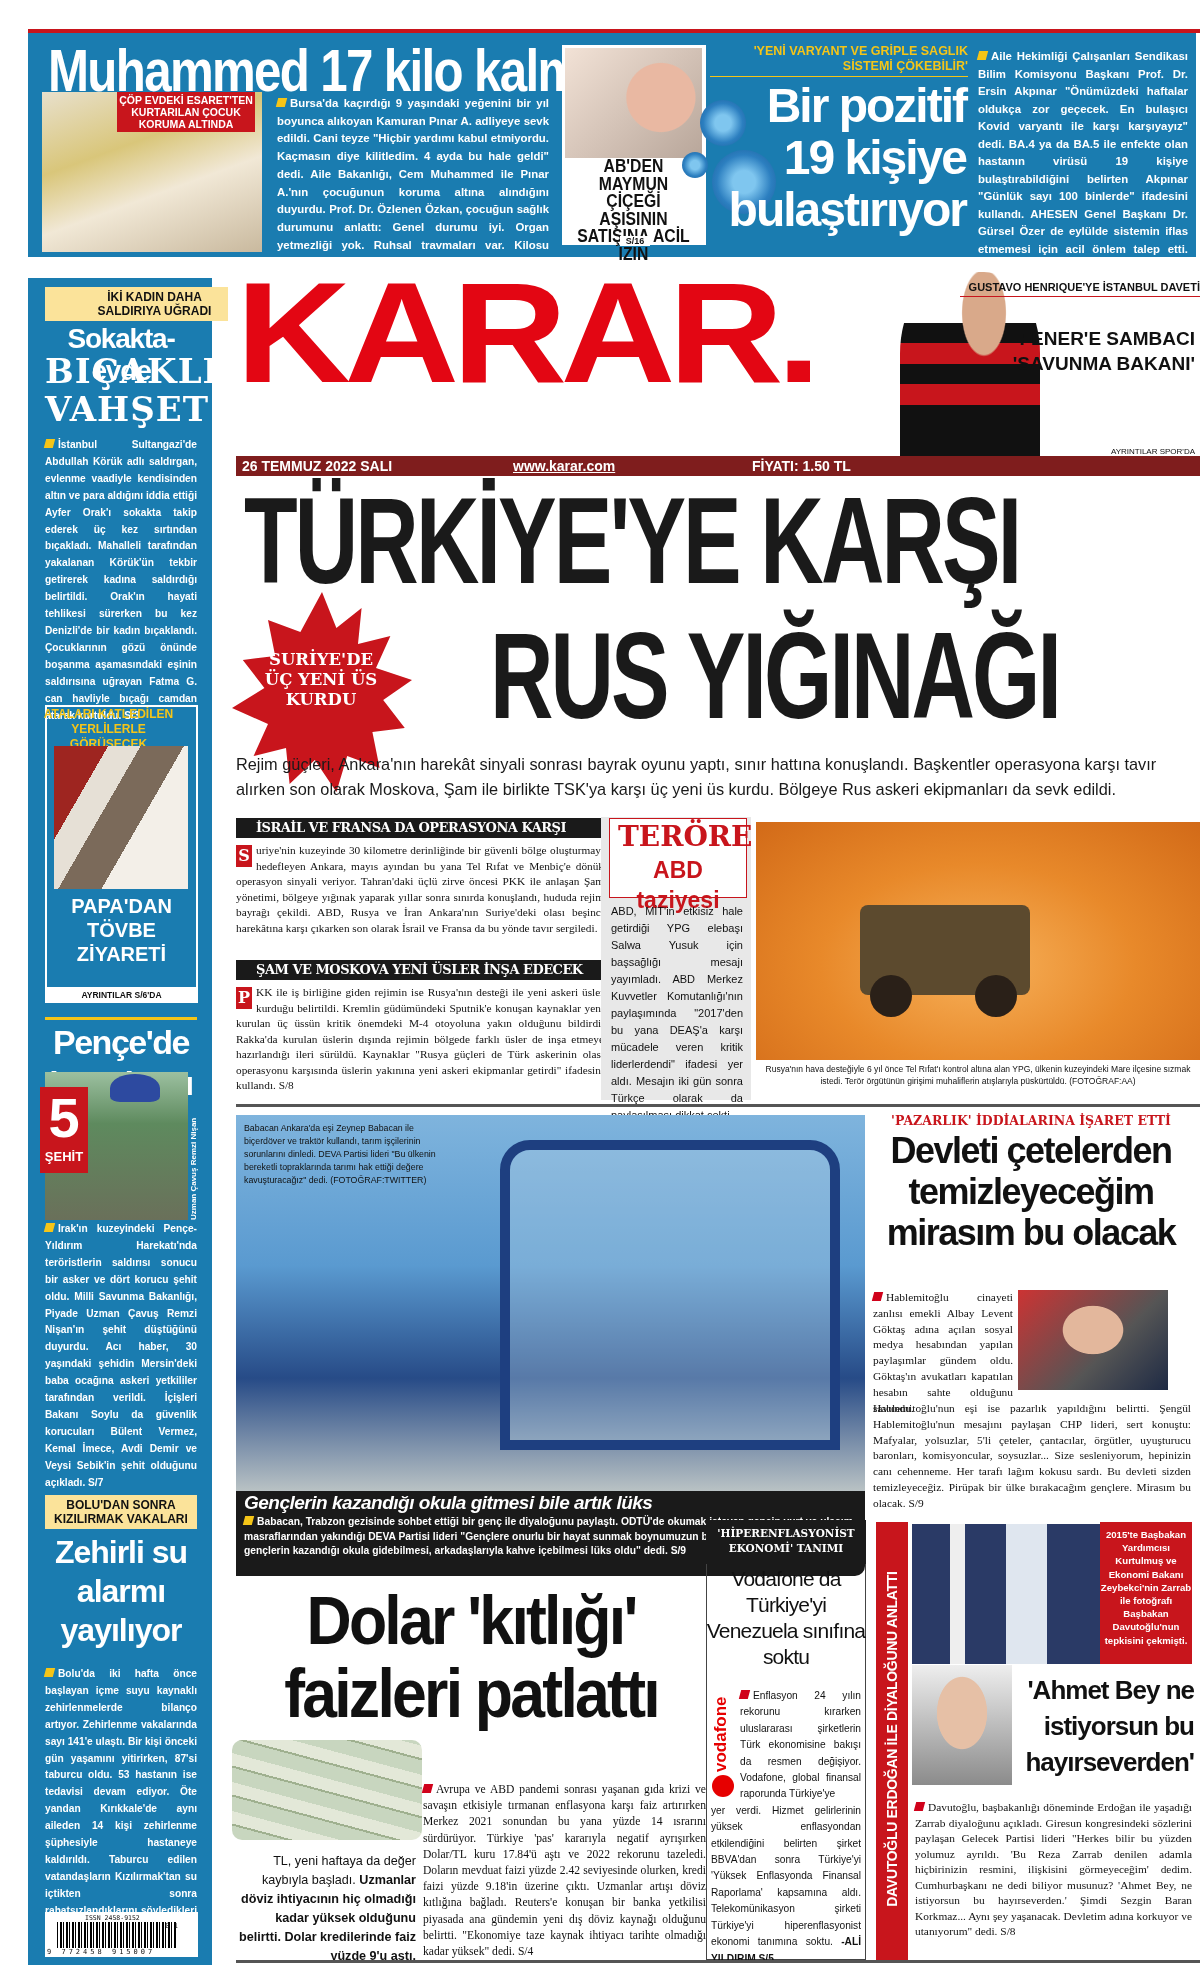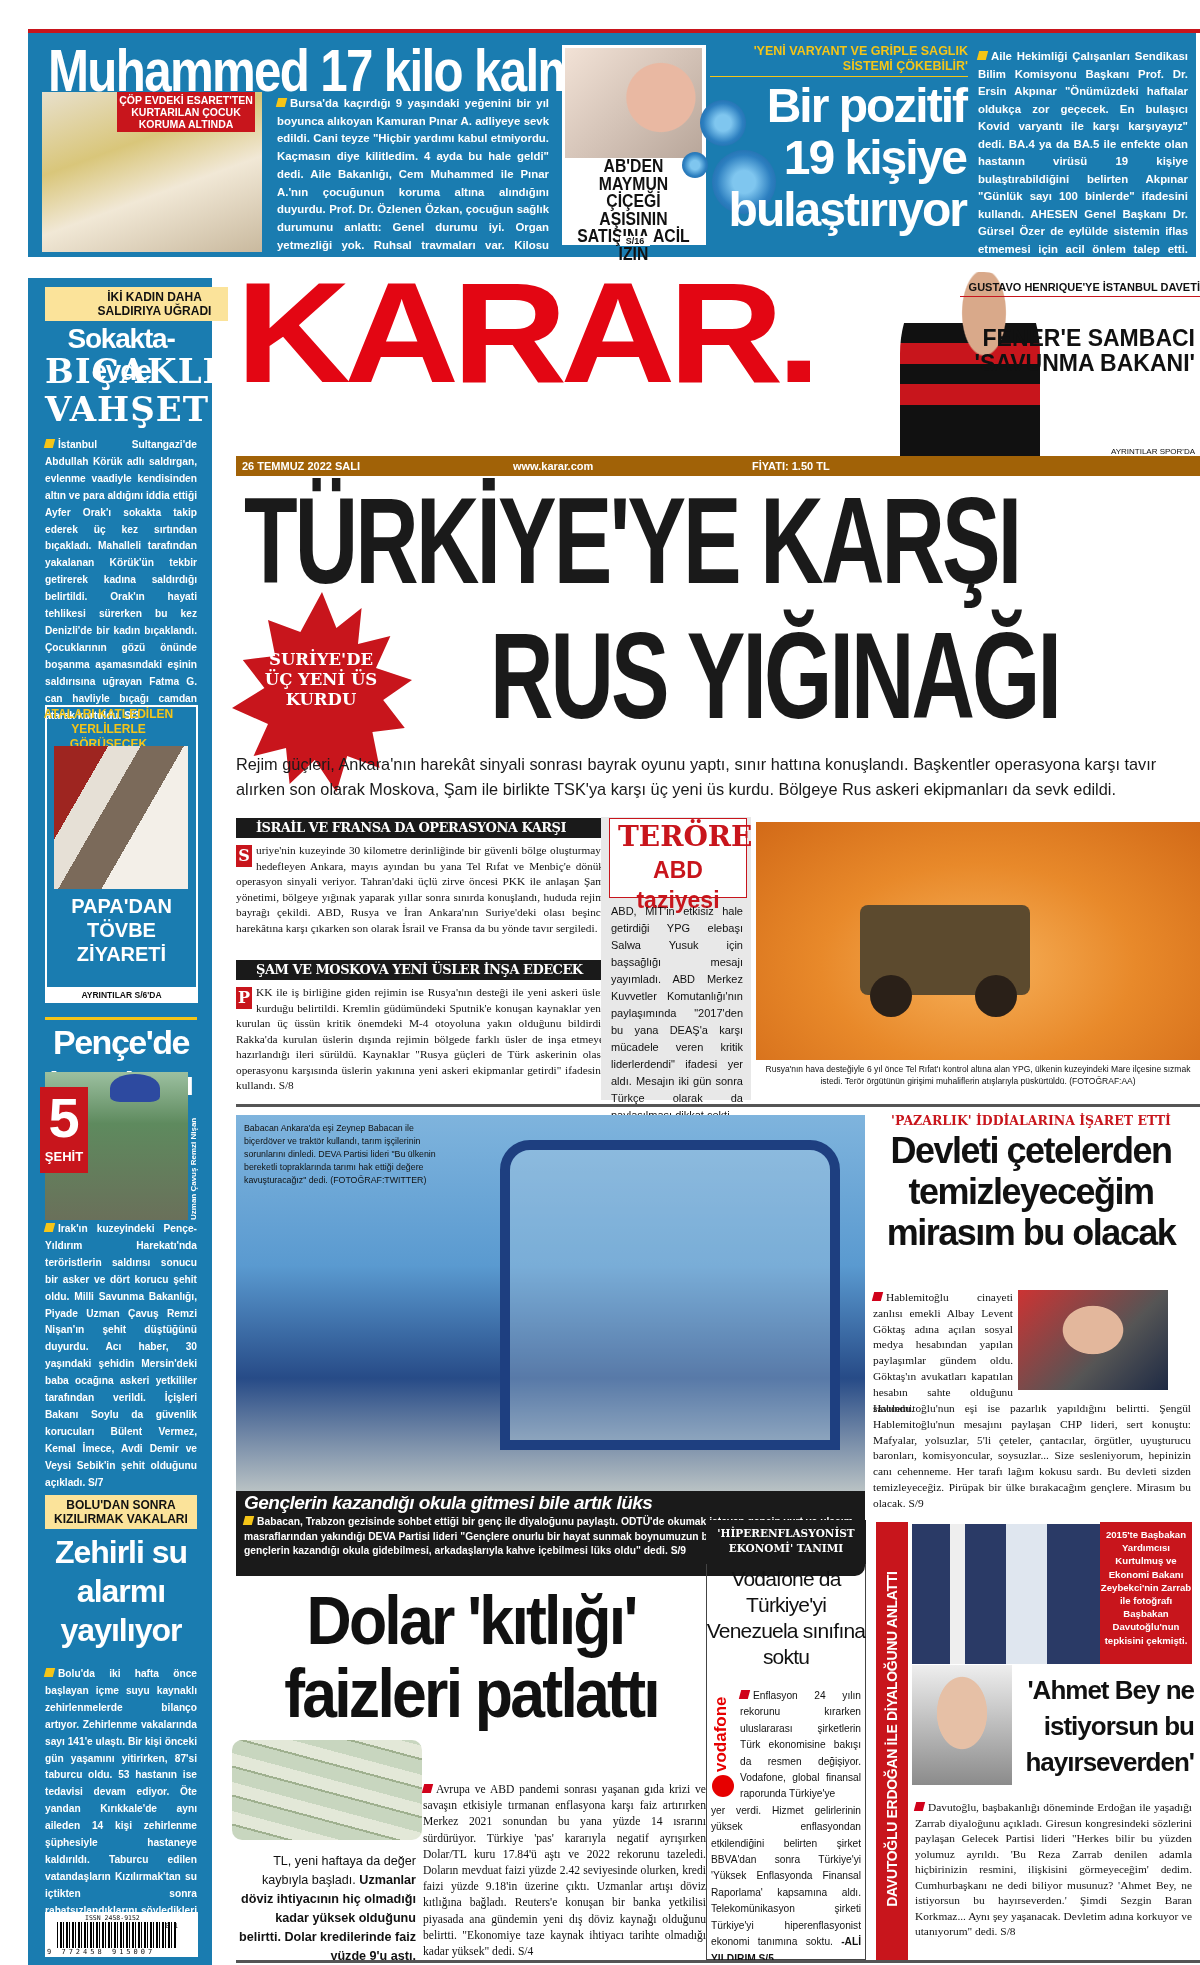--- a/index.html
+++ b/index.html
@@ -54,27 +54,27 @@
   #zs-title { left: 45px; top: 1533px; width: 152px; text-align: center; color: #fff; font-size: 32px; font-weight: bold; line-height: 39px; letter-spacing: -1px; }
   #zs-body { left: 45px; top: 1666px; width: 152px; color: #fff; font-size: 10.2px; font-weight: bold; line-height: 16.9px; text-align: justify; }
   #barcode { left: 45px; top: 1912px; width: 153px; height: 45px; background: #fff; font-family: "DejaVu Sans Mono", monospace; font-size: 6px; }
   #barcode-issn { position: absolute; left: 40px; top: 2px; font-size: 6.5px; }
   #barcode-bars { position: absolute; left: 12px; top: 10px; width: 120px; height: 26px; background: repeating-linear-gradient(90deg,#000 0 1px,#fff 1px 3px,#000 3px 5px,#fff 5px 6px); }
   #barcode-num { position: absolute; left: 2px; top: 36px; font-size: 7px; letter-spacing: 3px; }
   #barcode-addon { position: absolute; right: 20px; top: 10px; font-size: 7px; }
 
   
   #logo { left: 236px; top: 262px; font-size: 142px; font-weight: bold; color: #e30613; letter-spacing: -6px; line-height: 1; transform: scaleX(1.12); transform-origin: left; font-family: "Liberation Sans", sans-serif; }
-  #dateline { left: 236px; top: 456px; width: 964px; height: 20px; background: #a16207; color: #fff; font-size: 11px; font-weight: bold; line-height: 20px; }
+  #dateline { left: 236px; top: 456px; width: 964px; height: 20px; background: #7f1d1d; color: #fff; font-size: 14px; font-weight: bold; line-height: 20px; }
   #dateline-date { position: absolute; left: 6px; }
-  #dateline-url { position: absolute; left: 277px; }
+  #dateline-url { position: absolute; left: 277px; text-decoration: underline; }
   #dateline-price { position: absolute; left: 516px; }
   #gh-photo { left: 596px; top: 272px; width: 140px; height: 204px; background: radial-gradient(ellipse at 60% 20%, #d9a98a 0 18%, transparent 19%), linear-gradient(180deg,transparent 0 25%, #111 25% 35%, #c8151c 35% 45%, #111 45% 55%, #c8151c 55% 65%, #111 65% 100%); border-radius: 40% 40% 0 0; }
   #gh-kicker { left: 960px; top: 280px; width: 240px; text-align: right; font-size: 11px; font-weight: bold; line-height: 14px; border-bottom: 1.5px solid #c8151c; padding-bottom: 2px; }
-  #gh-title { left: 960px; top: 326px; width: 235px; text-align: right; font-size: 23px; font-weight: bold; line-height: 25px; }
+  #gh-title { left: 960px; top: 326px; width: 235px; text-align: right; font-size: 19px; font-weight: bold; line-height: 25px; }
   #gh-more { left: 960px; top: 447px; width: 235px; text-align: right; font-size: 8px; font-weight: normal; }
 
   
   #manset-l1 { left: 244px; top: 480px; width: 956px; font-size: 122px; font-weight: bold; letter-spacing: -4px; line-height: 122px; color: #1a1a1a; transform: scaleX(0.72); transform-origin: left; white-space: nowrap; }
   #manset-l2 { left: 490px; top: 615px; width: 720px; font-size: 122px; font-weight: bold; letter-spacing: -4px; line-height: 122px; color: #1a1a1a; transform: scaleX(0.72); transform-origin: left; white-space: nowrap; }
   #burst { left: 232px; top: 592px; width: 180px; height: 200px; background: #c8151c; clip-path: polygon(50% 0%,58% 18%,72% 8%,70% 26%,88% 22%,80% 38%,100% 44%,84% 54%,96% 68%,78% 70%,82% 88%,64% 82%,58% 100%,46% 84%,32% 96%,30% 78%,12% 82%,20% 66%,0% 58%,18% 48%,6% 34%,24% 32%,20% 14%,38% 20%); }
   #burst-text { left: 262px; top: 650px; width: 118px; text-align: center; color: #fff; font-size: 16.5px; font-weight: bold; line-height: 20px; font-family: "DejaVu Serif", serif; }
   #manset-spot { left: 236px; top: 752px; width: 964px; font-size: 17px; line-height: 25px; color: #1a1a1a; transform: scaleX(0.96); transform-origin: left; }
 
   

